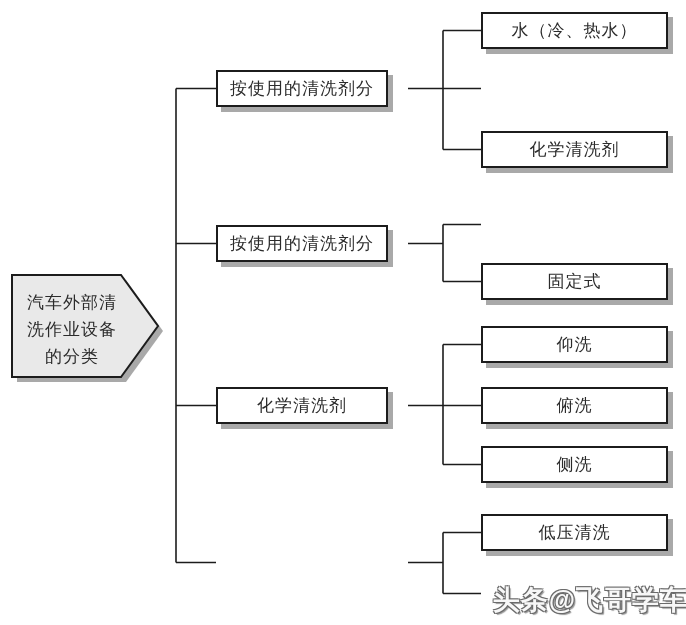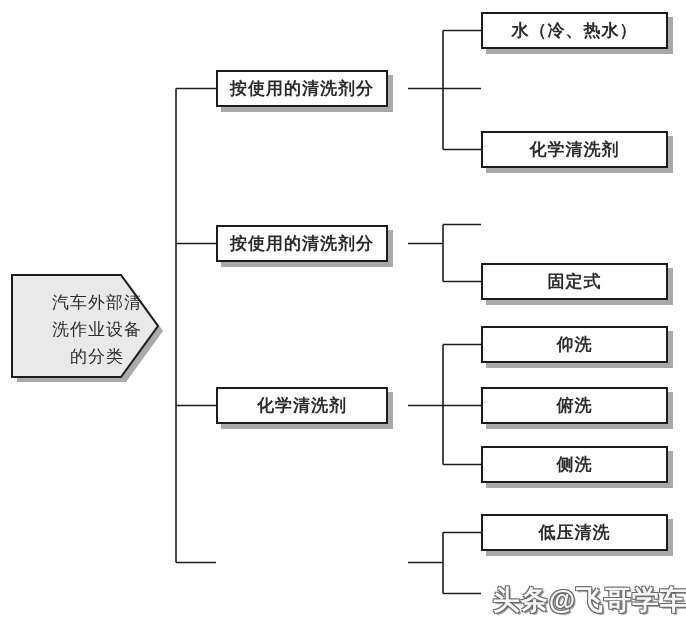--- a/index.html
+++ b/index.html
@@ -6,28 +6,28 @@
   .stage{
     position:relative;width:686px;height:625px;background:#ffffff;
     font-family:"Liberation Serif","DejaVu Serif",serif;overflow:hidden;
   }
   .lines{position:absolute;left:0;top:0;width:686px;height:625px;}
   .node{
     position:absolute;box-sizing:border-box;
     background:#ffffff;border:2px solid #1c1c1c;
     box-shadow:5px 5px 0 #a9a9a9;
     display:flex;align-items:center;justify-content:center;
-    font-size:17px;letter-spacing:1px;color:#2b2b2b;font-weight:bold;
+    font-size:17px;letter-spacing:1px;color:#2b2b2b;
   }
   .mid{left:216px;width:172px;height:37px;}
   .leaf{left:481px;width:187px;height:37px;}
   .root-label{
     position:absolute;left:24px;top:289px;width:96px;
     text-align:center;font-size:17px;line-height:1.6;
-    letter-spacing:1px;color:#2b2b2b;margin-left:25px;
+    letter-spacing:1px;color:#2b2b2b;
   }
   .watermark{
     position:absolute;right:-2px;top:582px;
     font-size:27px;font-weight:bold;letter-spacing:1px;
     color:rgba(255,255,255,0.95);
     text-shadow:-1px -1px 0 #6b6b6b, 1px -1px 0 #6b6b6b,
                 -1px 1px 0 #6b6b6b, 1px 1px 0 #6b6b6b,
                 2px 2px 1px #9a9a9a;
     font-family:"Liberation Sans","DejaVu Sans",sans-serif;
     white-space:nowrap;

